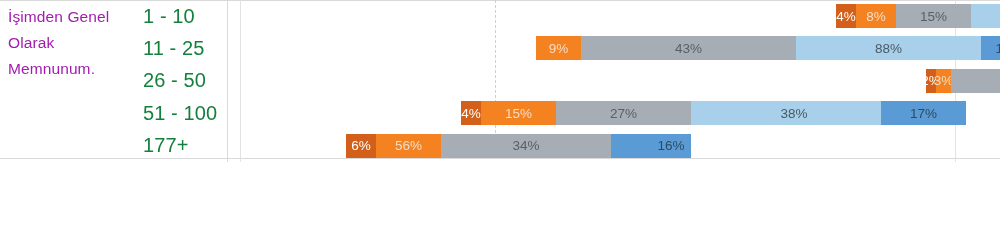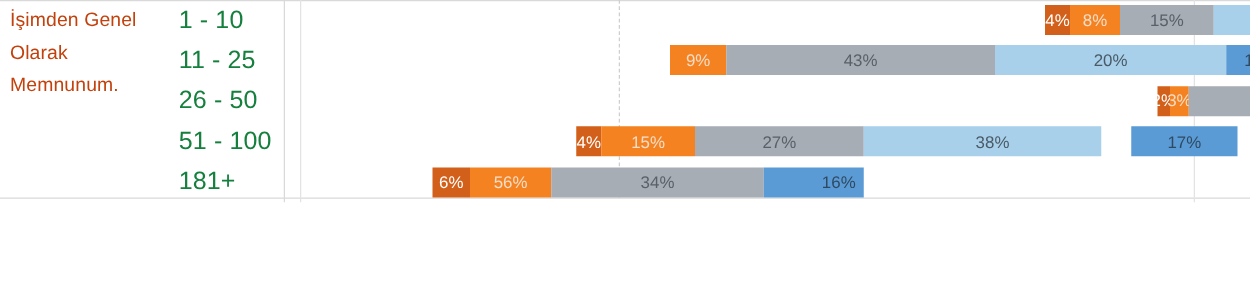--- a/index.html
+++ b/index.html
@@ -21,21 +21,21 @@
   }
 
   
   .axis-title {
     position: absolute;
     left: 8px;
     top: 4px;
     width: 128px;
     font-size: 15.5px;
     line-height: 26px;
-    color: #c2410c;
+    color: #a21caf;
     letter-spacing: 0.1px;
     white-space: normal;
   }
 
   .cat-col {
     position: absolute;
     left: 143px;
     top: 0px;
     width: 84px;
     height: 162px;
@@ -126,21 +126,21 @@
   <div class="hline top"></div>
   <div class="hline bottom"></div>
 
   <div class="axis-title">İşimden Genel Olarak Memnunum.</div>
 
   <div class="cat-col">
     <div class="cat-cell">1 - 10</div>
     <div class="cat-cell">11 - 25</div>
     <div class="cat-cell">26 - 50</div>
     <div class="cat-cell">51 - 100</div>
-    <div class="cat-cell">181+</div>
+    <div class="cat-cell">177+</div>
   </div>
 
   <div class="vline v1"></div>
   <div class="vline v2"></div>
   <div class="vline v3"></div>
 
   <div class="center-grid"></div>
 
   <div class="plot" id="plot">
       <div class="bar-row" style="top: 0px;">
@@ -159,21 +159,21 @@
       </div>
       <div class="bar-row" style="top: 32.4px;">
         <div class="bar" style="left: 295px;">
           <div class="seg s2" style="width: 45px;">
             <span class="seg-label">9%</span>
           </div>
           <div class="seg s3" style="width: 215px; align-items: center;">
             <span class="seg-label">43%</span>
           </div>
           <div class="seg s4" style="width: 185px;">
-            <span class="seg-label">20%</span>
+            <span class="seg-label">88%</span>
           </div>
           <div class="seg s5" style="width: 55px;">
             <span class="seg-label">11%</span>
           </div>
         </div>
       </div>
       <div class="bar-row" style="top: 64.8px;">
         <div class="bar" style="left: 685px;">
           <div class="seg s1" style="width: 10px;">
             <span class="seg-label">2%</span>
@@ -191,21 +191,21 @@
           </div>
           <div class="seg s2" style="width: 75px;">
             <span class="seg-label">15%</span>
           </div>
           <div class="seg s3" style="width: 135px;">
             <span class="seg-label">27%</span>
           </div>
           <div class="seg s4" style="width: 190px; padding-left: 16px;">
             <span class="seg-label">38%</span>
           </div>
-          <div class="seg s5" style="width: 85px; margin-left: 24px;">
+          <div class="seg s5" style="width: 85px;">
             <span class="seg-label">17%</span>
           </div>
         </div>
       </div>
       <div class="bar-row" style="top: 129.6px;">
         <div class="bar" style="left: 105px;">
           <div class="seg s1" style="width: 30px;">
             <span class="seg-label">6%</span>
           </div>
           <div class="seg s2" style="width: 65px;">

